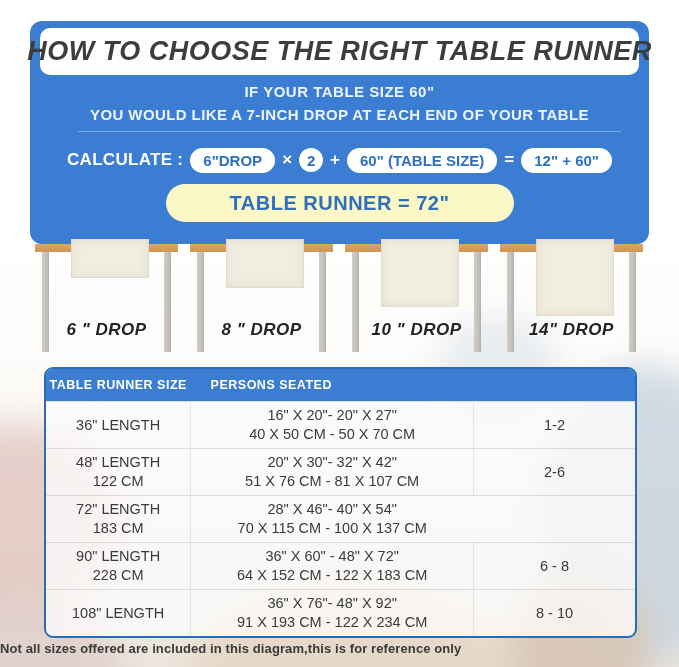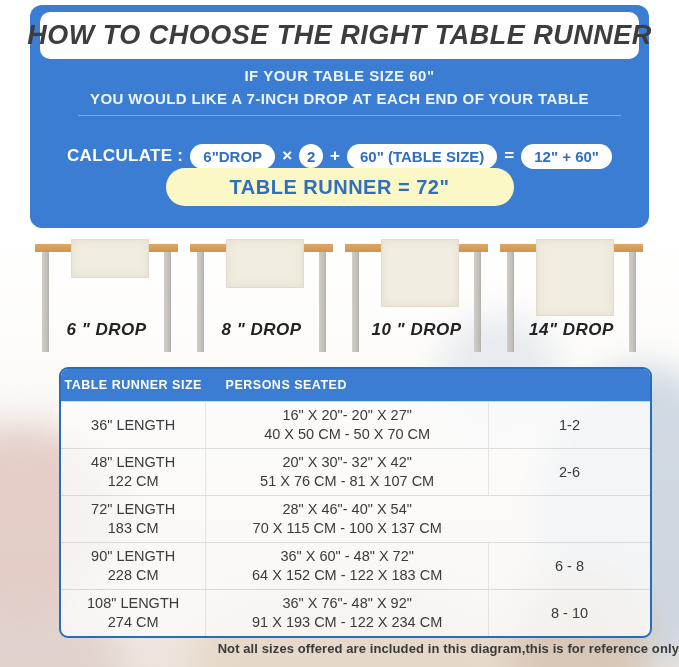--- a/index.html
+++ b/index.html
@@ -12,31 +12,31 @@
   .backdrop .blobs { position:absolute; inset:-30px; filter:blur(16px); }
   .blob { position:absolute; border-radius:50%; }
   .blob.b1 { left:-50px; top:230px; width:200px; height:190px; background:rgba(226,200,194,0.85); }
   .blob.b2 { right:-40px; top:170px; width:210px; height:300px; background:rgba(198,210,222,0.8); }
   .blob.b3 { left:220px; bottom:-50px; width:320px; height:170px; background:rgba(229,214,197,0.85); }
   .blob.b4 { right:60px; bottom:-30px; width:140px; height:160px; background:rgba(214,196,179,0.9); }
   .blob.b5 { left:-30px; bottom:-40px; width:180px; height:140px; background:rgba(223,205,200,0.8); }
   .blob.b6 { right:150px; top:120px; width:120px; height:120px; background:rgba(222,228,235,0.7); }
 
   
-  .top-card { position:absolute; left:30px; top:5px; width:619px; height:223px;
+  .top-card { position:absolute; left:30px; top:21px; width:619px; height:223px;
     background:#3b7dd2; border-radius:12px; }
   .title-banner { position:absolute; left:10px; top:7px; right:10px; height:47px;
     background:#ffffff; border-radius:10px; display:flex; align-items:center; justify-content:center; }
   .title-banner span { font-size:27px; font-weight:bold; font-style:italic; letter-spacing:0.5px; color:#3d3d3d; white-space:nowrap; }
   .intro { position:absolute; left:0; right:0; top:62px; text-align:center; color:#ecf5ff; }
   .intro .l1 { font-size:15px; font-weight:bold; letter-spacing:0.5px; margin-bottom:6px; }
   .intro .l2 { font-size:15px; font-weight:bold; letter-spacing:0.4px; }
   .divider { position:absolute; left:48px; right:28px; top:110px; height:1px; background:rgba(255,255,255,0.35); }
   .calc-row { position:absolute; left:0; right:0; top:122px; height:34px; padding:0 20px;
-    display:flex; align-items:center; justify-content:center; gap:7px;margin-top:12px; }
+    display:flex; align-items:center; justify-content:center; gap:7px; }
   .calc-label { color:#fff; font-weight:bold; font-size:17px; letter-spacing:0.3px; white-space:nowrap; }
   .pill { background:#fff; color:#2e6fc0; font-weight:bold; font-size:15px;
     border-radius:16px; padding:5px 13px; white-space:nowrap; line-height:1; }
   .op { color:#fff; font-weight:bold; font-size:17px; }
   .circle-num { width:24px; height:24px; border-radius:50%; background:#fff; color:#2e6fc0;
     font-weight:bold; font-size:15px; display:flex; align-items:center; justify-content:center; }
   .result-pill { position:absolute; left:50%; transform:translateX(-50%); top:163px;
     width:348px; height:38px; background:#fbf8c5; border-radius:19px;
     display:flex; align-items:center; justify-content:center; }
   .result-pill span { color:#2e6fc0; font-weight:bold; font-size:20px; letter-spacing:0.5px; }
@@ -53,32 +53,32 @@
   .fig .runner { position:absolute; left:38px; top:3px; width:78px;
     background:linear-gradient(180deg,#f3efe5,#eeead d0) ; background:#f1ede1;
     border:1px solid rgba(150,140,115,0.18); box-shadow:inset 0 0 10px rgba(190,180,150,0.25); z-index:2; }
   .fig.f1 .runner { height:39px; } .fig.f2 .runner { height:49px; }
   .fig.f3 .runner { height:68px; } .fig.f4 .runner { height:77px; }
   .fig .drop-label { position:absolute; left:0; right:0; top:84px; text-align:center;
     font-size:17px; font-weight:800; font-style:italic; letter-spacing:0.5px; color:#232323; z-index:3; }
 
   
   .size-table { position:absolute; left:44px; top:367px; width:593px; height:271px;
-    border:2px solid #2a6cb5; border-radius:9px; overflow:hidden; background:rgba(253,253,252,0.78);margin-left:15px; }
+    border:2px solid #2a6cb5; border-radius:9px; overflow:hidden; background:rgba(253,253,252,0.78); }
   .st-header { display:flex; height:32px; background:#3b7dd2; align-items:center; }
   .st-header .hc { color:#fff; font-weight:bold; font-size:12.5px; letter-spacing:0.5px; text-align:center; }
   .c1 { width:24.5%; } .c2 { width:48%; } .c3 { width:27.5%; }
   .st-row { display:flex; height:47px; align-items:center; border-top:1px solid rgba(120,120,120,0.22); }
   .st-row:first-of-type { border-top:none; }
   .st-row .cell { text-align:center; color:#3b3b3b; font-size:14.5px; line-height:1.3; }
   .st-row .c2, .st-row .c3 { border-left:1px solid rgba(120,120,120,0.16); height:100%;
     display:flex; flex-direction:column; justify-content:center; }
   .st-row .c1 { display:flex; flex-direction:column; justify-content:center; height:100%; }
 
-  .footnote { position:absolute; left:0; right:0; top:641px; text-align:right;
+  .footnote { position:absolute; left:0; right:0; top:641px; text-align:left;
     font-size:13px; font-weight:bold; color:#3a3a3a; letter-spacing:0.1px; }
 </style>
 </head>
 <body>
 
 <div class="page">
 
   <div class="backdrop">
     <div class="blobs">
       <div class="blob b1"></div>
@@ -194,21 +194,20 @@
         <div>36" X 60" - 48" X 72"</div>
         <div>64 X 152 CM - 122 X 183 CM</div>
       </div>
       <div class="cell c3">
         <div>6 - 8</div>
       </div>
     </div>
     <div class="st-row">
       <div class="cell c1">
         <div>108" LENGTH</div>
-        <div>274 CM</div>
       </div>
       <div class="cell c2">
         <div>36" X 76"- 48" X 92"</div>
         <div>91 X 193 CM - 122 X 234 CM</div>
       </div>
       <div class="cell c3">
         <div>8 - 10</div>
       </div>
     </div>
   </div>

